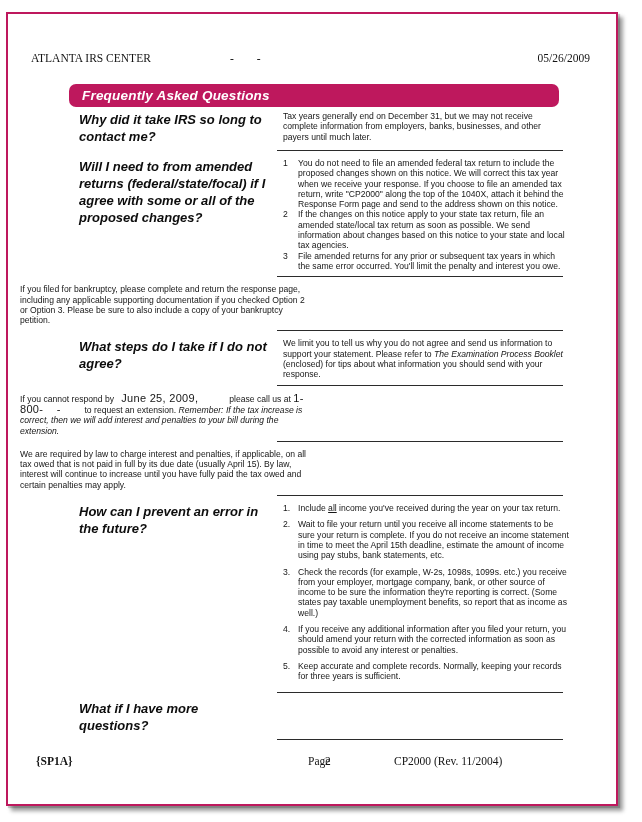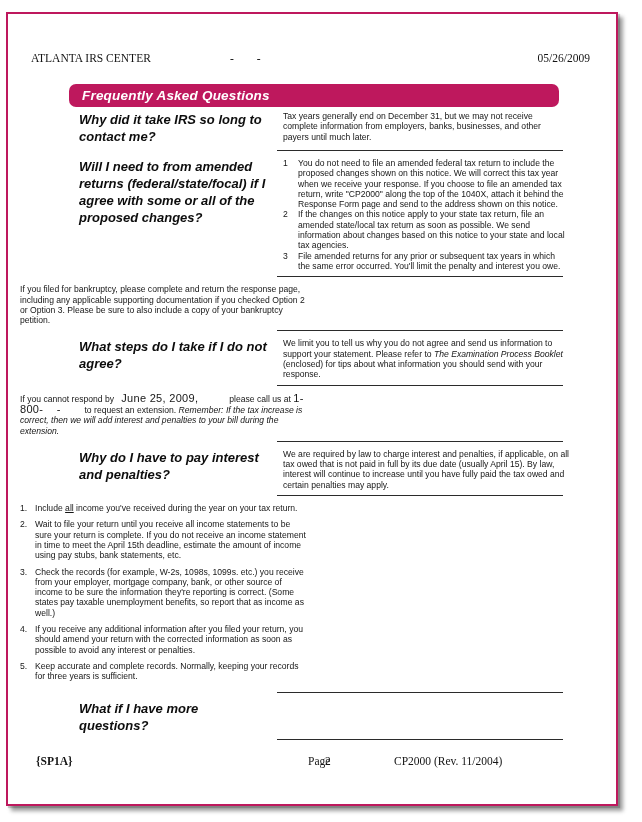--- a/index.html
+++ b/index.html
@@ -142,27 +142,27 @@
         </div>
       </div>
       <div class="sep"></div>
       <div class="section-row">
         <div class="answer">
           <div class="ans-p"><span class="">If you cannot respond by   </span><span class="b ">June 25, 2009,</span><span class="">             please call us at </span><span class="b ">1-800-    -</span><span class="">          to request an extension. </span><span class="i ">Remember: If the tax increase is correct, then we will add interest and penalties to your bill during the extension.</span></div>
         </div>
       </div>
       <div class="sep"></div>
       <div class="section-row">
-        <div class="question">Why do I have to pay interest and penalties?</div>
         <div class="answer">
           <div class="ans-p"><span class="">We are required by law to charge interest and penalties, if applicable, on all tax owed that is not paid in full by its due date (usually April 15). By law, interest will continue to increase until you have fully paid the tax owed and certain penalties may apply.</span></div>
         </div>
       </div>
       <div class="sep"></div>
       <div class="section-row">
+        <div class="question">How can I prevent an error in the future?</div>
         <div class="answer">
           <div class="ans-li spaced">
             <span class="marker">1.</span>
             <span class="li-body"><span class="">Include </span><span class="u">all</span><span class=""> income you've received during the year on your tax return.</span></span>
           </div>
           <div class="ans-li spaced">
             <span class="marker">2.</span>
             <span class="li-body"><span class="">Wait to file your return until you receive all income statements to be sure your return is complete. If you do not receive an income statement in time to meet the April 15th deadline, estimate the amount of income using pay stubs, bank statements, etc.</span></span>
           </div>
           <div class="ans-li spaced">

